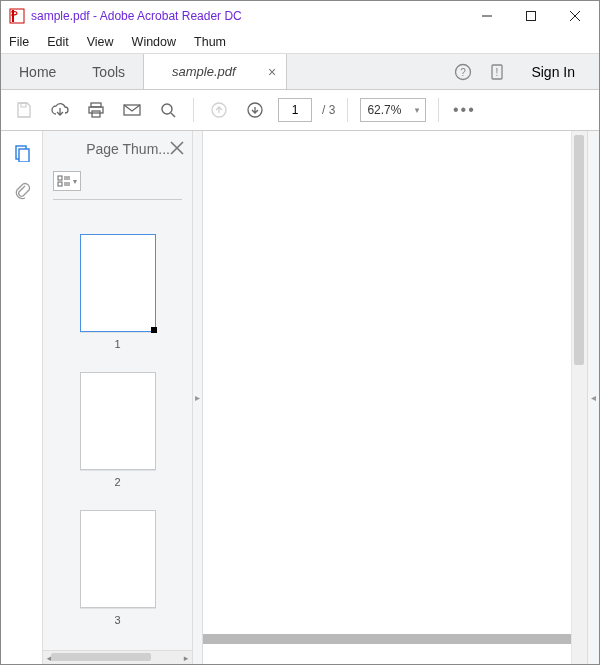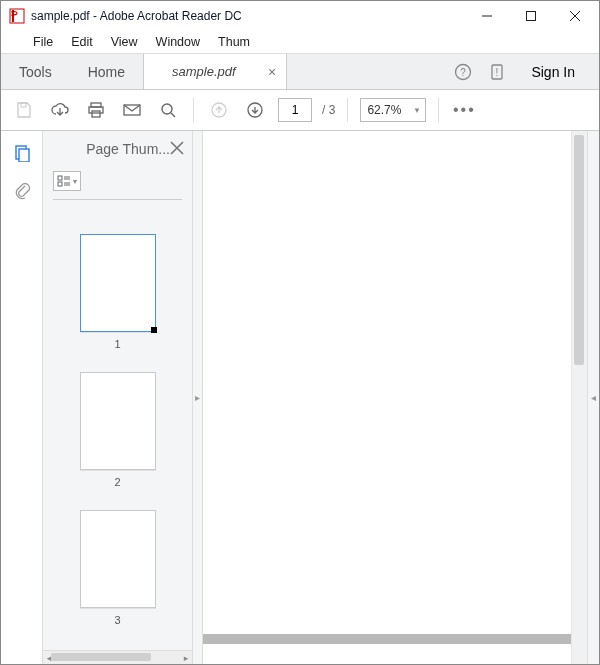--- a/index.html
+++ b/index.html
@@ -1,27 +1,27 @@
 <!DOCTYPE html>
 <html><head>
 <meta charset="utf-8">
 <style>
   * { box-sizing: border-box; margin: 0; padding: 0; }
   body { font-family: "Segoe UI", Arial, sans-serif; font-size: 13px; color: #333; background: #fff; width: 600px; height: 665px; overflow: hidden; border: 1px solid #888; }
 
   
   .titlebar { height: 30px; display: flex; align-items: center; padding: 0 2px 0 8px; background: #fff; }
   .titlebar .appicon { width: 16px; height: 16px; margin-right: 6px; }
-  .titlebar .title { font-size: 12px; color: #0f172a; flex: 0 0 auto; }
+  .titlebar .title { font-size: 12px; color: #6d28d9; flex: 0 0 auto; }
   .titlebar .spacer { flex: 1; }
   .winbtn { width: 44px; height: 30px; display: flex; align-items: center; justify-content: center; }
   .winbtn svg { width: 10px; height: 10px; }
 
   
-  .menubar { height: 22px; display: flex; align-items: center; padding-left: 24px; gap: 2px; font-size: 12.5px; color: #222; }
+  .menubar { height: 22px; display: flex; align-items: center; padding-left: 0; gap: 2px; font-size: 12.5px; color: #222; }
   .menubar .menuitem { padding: 2px 8px; }
 
   
   .tabstrip { height: 36px; display: flex; align-items: stretch; background: #eef0f2; border-top: 1px solid #ddd; }
   .tabstrip .modetab { padding: 0 18px; display:flex; align-items:center; font-size: 14px; color: #555; }
   .tabstrip .doctab { background: #fff; border-left: 1px solid #ccc; border-right: 1px solid #ccc; display: flex; align-items: center; padding: 0 10px 0 28px; gap: 32px; font-size: 13px; color: #444; font-style: italic; }
   .tabstrip .doctab .closex { color:#777; font-size:14px; }
   .tabstrip .rightzone { margin-left: auto; display: flex; align-items: center; gap: 14px; padding-right: 14px; }
   .righticon { width:20px; height:20px; border-radius:50%; display:flex; align-items:center; justify-content:center; color:#666; }
   .signin { font-size: 14px; color:#000000; padding:0 10px; }
@@ -108,24 +108,24 @@
 <div class="menubar">
   <span class="menuitem">File</span>
   <span class="menuitem">Edit</span>
   <span class="menuitem">View</span>
   <span class="menuitem">Window</span>
   <span class="menuitem">Thum</span>
 </div>
 
 <div class="tabstrip">
   <div class="modetab">
+      <span>Home</span>
+    </div>
+  <div class="modetab">
       <span>Tools</span>
-    </div>
-  <div class="modetab">
-      <span>Home</span>
     </div>
   <div class="doctab">
     <span>sample.pdf</span>
     <span class="closex">×</span>
   </div>
   <div class="rightzone">
     <span class="righticon">
       <svg width="18" height="18" viewBox="0 0 18 18">
           <circle cx="9" cy="9" r="7.5" fill="none" stroke="#888" stroke-width="1.3"></circle>
           <text x="9" y="12.5" text-anchor="middle" font-size="10" fill="#888">?</text>

